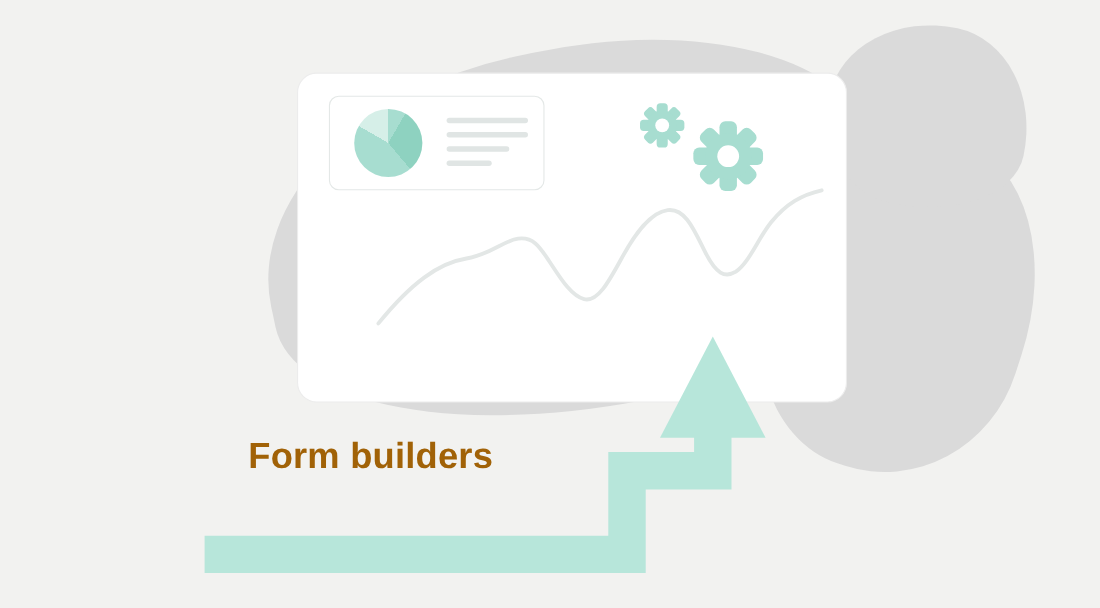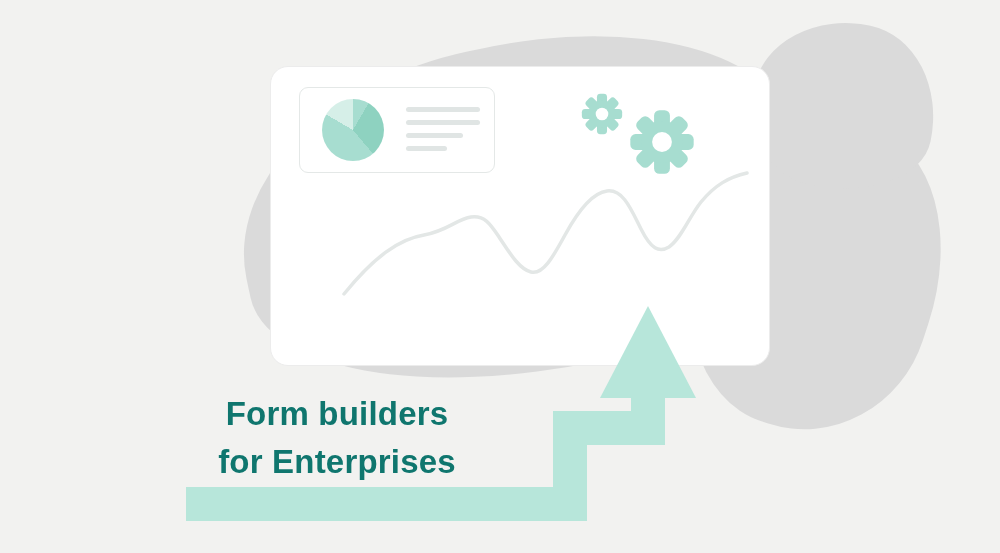--- a/index.html
+++ b/index.html
@@ -59,21 +59,21 @@
   .gear{position:absolute;}
   .gear-small{left:310px;top:26px;width:42px;height:42px;}
   .gear-large{left:358px;top:42px;width:66px;height:66px;}
   .trend{position:absolute;left:58px;top:88px;width:430px;height:210px;}
   
   .arrow-svg{position:absolute;left:0;top:0;z-index:3;}
   
   .headline{
     position:absolute;left:164px;top:390px;width:346px;
     text-align:center;z-index:4;
-    color:#0f766e;font-weight:bold;font-size:33px;line-height:48px;
+    color:#a16207;font-weight:bold;font-size:33px;line-height:48px;
     letter-spacing:0.2px;
   }
 </style>
 </head>
 <body>
 
 <div class="stage">
 
   <div class="blob blob-a"></div>
   <div class="blob blob-b"></div>
@@ -125,16 +125,15 @@
     </svg>
   </div>
 
   <svg class="arrow-svg" width="1000" height="553" viewBox="0 0 1000 553">
     <path d="M186 504 H570 V428 H648 V394" fill="none" stroke="#b7e6da" stroke-width="34" stroke-linejoin="miter"></path>
     <polygon points="600,398 696,398 648,306" fill="#b7e6da"></polygon>
   </svg>
 
   <div class="headline">
     <div>Form builders</div>
-    <div>for Enterprises</div>
   </div>
 
 </div>
 
 </body></html>

